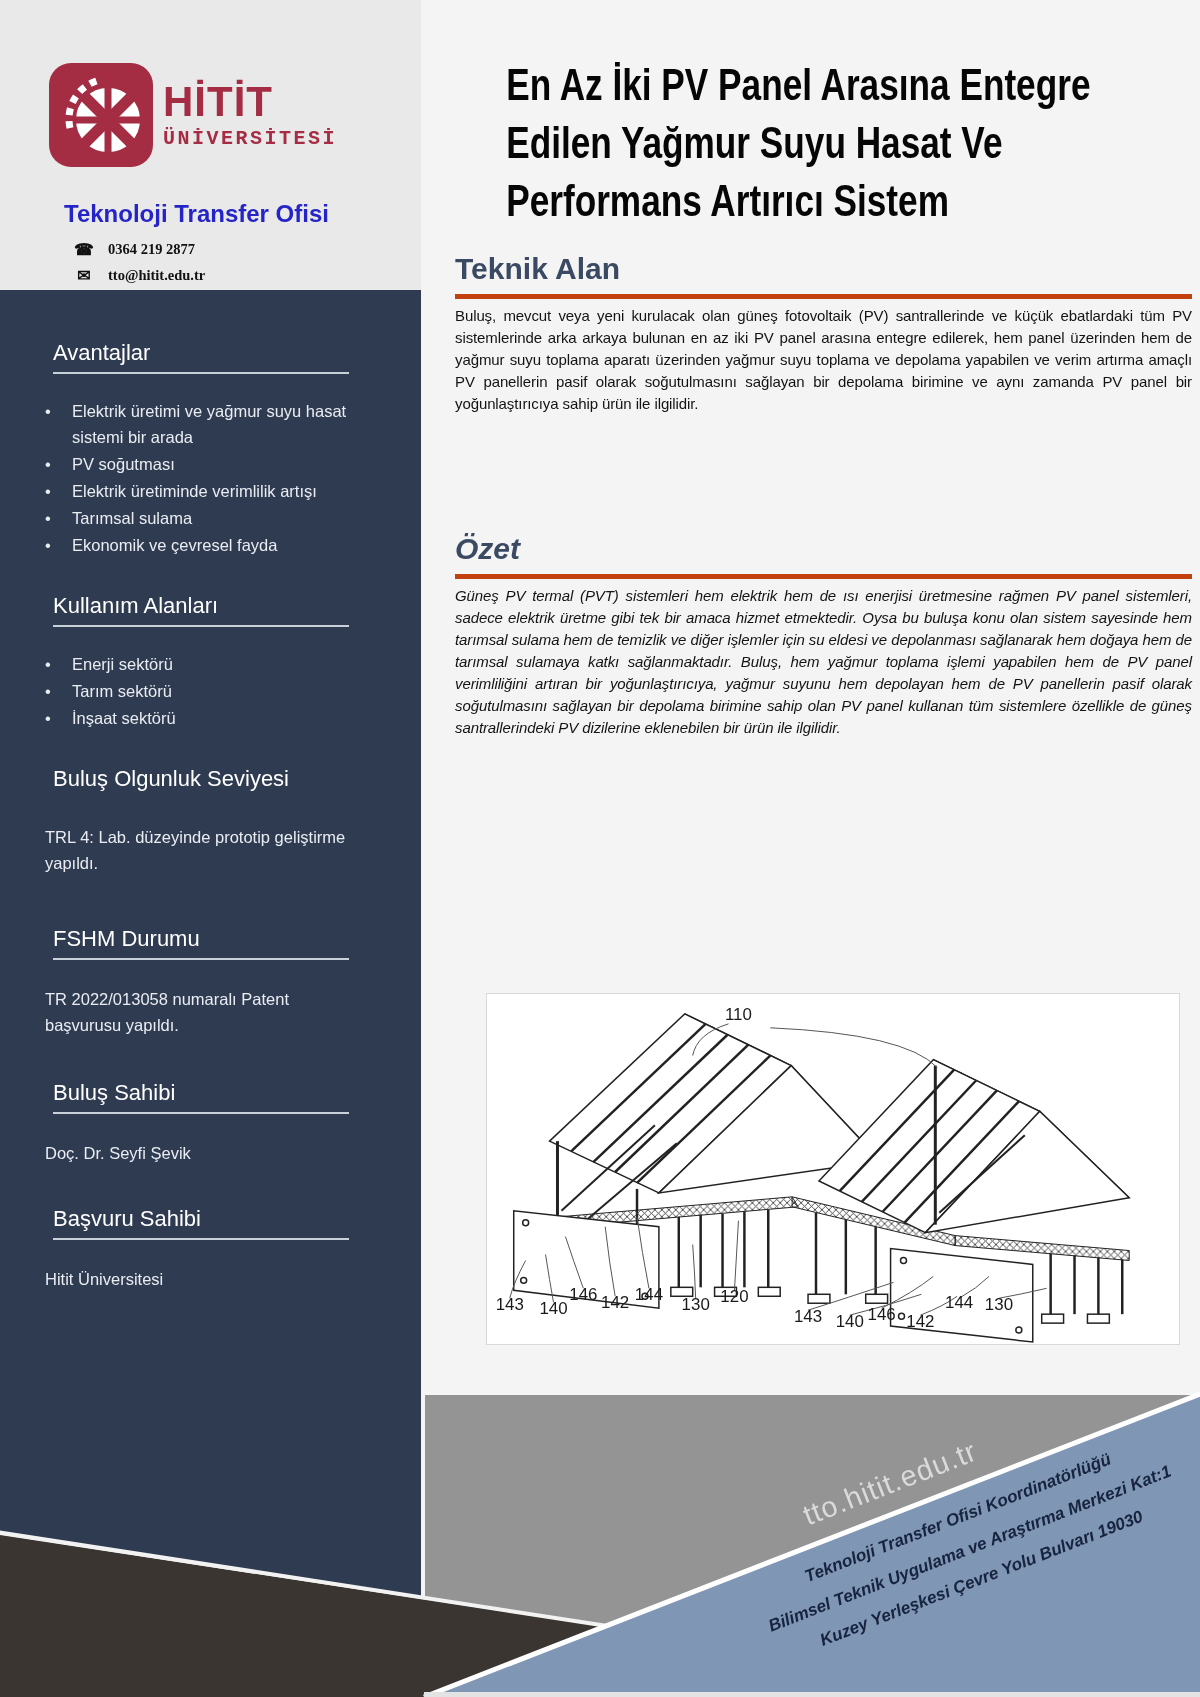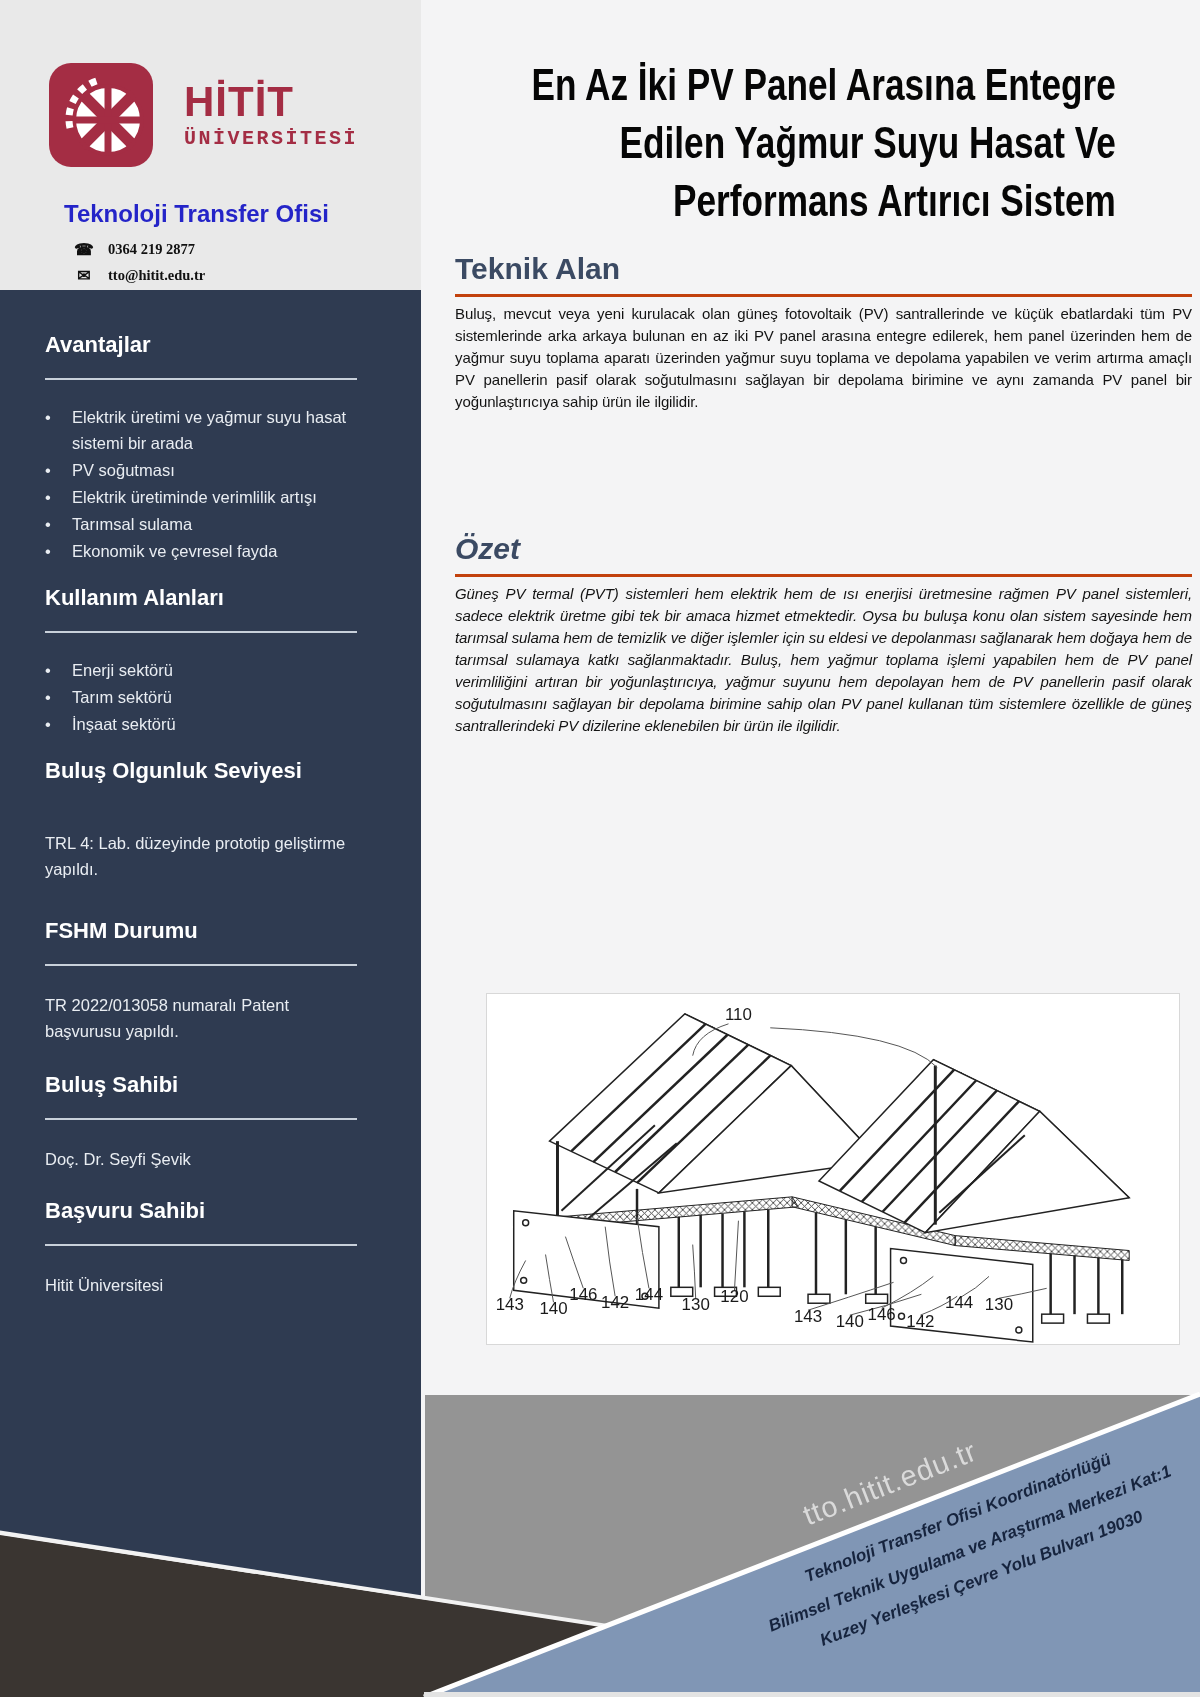--- a/index.html
+++ b/index.html
@@ -3,45 +3,45 @@
 <meta charset="utf-8">
 <style>
   html,body{margin:0;padding:0;background:#cfcfcf;}
   .page{
     position:relative;width:1200px;height:1697px;margin:0 auto;
     background:#f4f4f5;overflow:hidden;
     font-family:"Liberation Sans","DejaVu Sans",sans-serif;
   }
   
   .header-box{position:absolute;left:0;top:0;width:421px;height:290px;background:#e9e9e9;}
-  .logo-row{position:absolute;left:48px;top:62px;display:flex;align-items:center;gap:30px;}
+  .logo-row{position:absolute;left:48px;top:62px;display:flex;align-items:center;gap:9px;}
   .logo-mark{width:106px;height:106px;flex:0 0 auto;}
   .logo-text .uni-name{font-size:42px;font-weight:bold;color:#a42d44;letter-spacing:1px;line-height:1.0;}
   .logo-text .uni-suffix{font-size:20px;font-weight:bold;color:#a42d44;letter-spacing:2.5px;margin-top:4px;font-family:Liberation Mono, monospace;}
   .office-name{position:absolute;left:64px;top:200px;font-size:24px;font-weight:bold;color:#2424c8;}
   .contact{position:absolute;left:74px;top:240px;font-family:"Liberation Serif","DejaVu Serif",serif;
     font-weight:bold;font-size:14.5px;color:#111;}
   .contact .row{display:flex;align-items:center;gap:14px;margin-bottom:7px;}
   .contact .cicon{width:20px;text-align:center;font-size:16px;}
   
   .sidebar-bg{position:absolute;left:0;top:290px;width:421px;height:1407px;background:#2f3b51;
     clip-path:polygon(0 0,421px 0,421px 1307px,0 1243px);}
   .side-sec{position:absolute;left:45px;width:312px;color:#e9edf2;}
-  .side-sec h3{margin:0;font-size:22px;font-weight:bold;color:#ffffff;padding-bottom:20px;}
+  .side-sec h3{margin:8px;font-size:22px;font-weight:normal;color:#ffffff;padding-bottom:6px;}
   .side-sec.ruled h3{border-bottom:2px solid #c8d0da;}
   .side-sec ul{list-style:none;margin:24px 0 0 0;padding:0;font-size:16.5px;line-height:26px;}
   .side-sec li{display:flex;gap:17px;margin-bottom:1px;}
   .side-sec li .dot{flex:0 0 10px;}
   .side-sec p{margin:26px 0 0 0;font-size:16.5px;line-height:26px;}
   
-  .main-title{position:absolute;left:430px;width:762px;top:56px;text-align:right;color:#060606;}
+  .main-title{position:absolute;left:430px;width:762px;top:56px;text-align:left;color:#060606;}
   .main-title .tline{font-size:44px;font-weight:bold;line-height:58px;transform:scaleX(0.80);transform-origin:50% 50%;white-space:nowrap;}
   .m-sec{position:absolute;left:455px;width:737px;}
   .m-sec h2{margin:0;font-size:30px;font-weight:bold;color:#3b4a63;padding-bottom:8px;
-    border-bottom:3px solid #c2410c;transform-origin:0 100%;}
+    border-bottom:5px solid #c2410c;transform-origin:0 100%;}
   .m-sec p{margin:6px 0 0 0;font-size:15px;line-height:1.47;letter-spacing:-0.1px;color:#131313;text-align:justify;}
   
   .figure-box{position:absolute;left:486px;top:993px;width:694px;height:352px;background:#ffffff;
     border:1px solid #d8d8d8;box-sizing:border-box;}
   .figure-box svg{display:block;}
   .fig-label{font-size:17px;fill:#1a1a1a;font-family:"Liberation Sans",sans-serif;}
   
   .footer-svg{position:absolute;left:0;top:1380px;width:1200px;height:317px;}
   .footer-web{position:absolute;left:725px;top:1467px;width:330px;text-align:center;
     transform:rotate(-21.3deg);font-size:29px;color:#dadada;letter-spacing:1px;}

